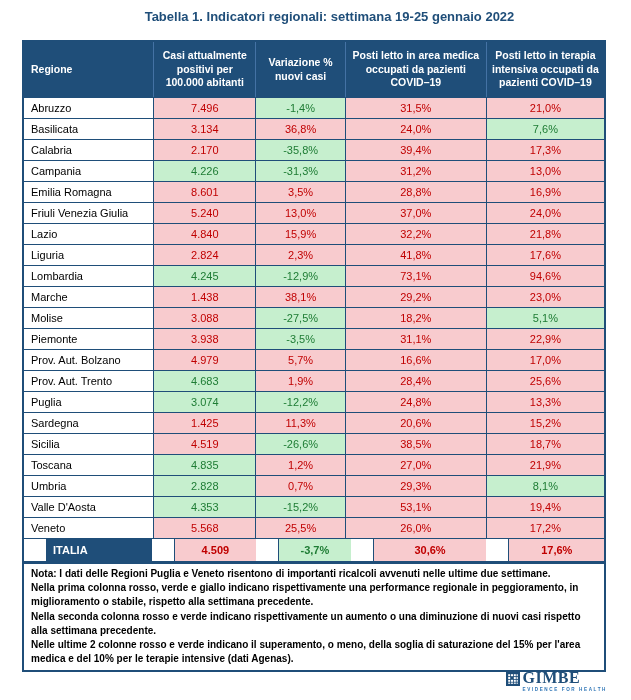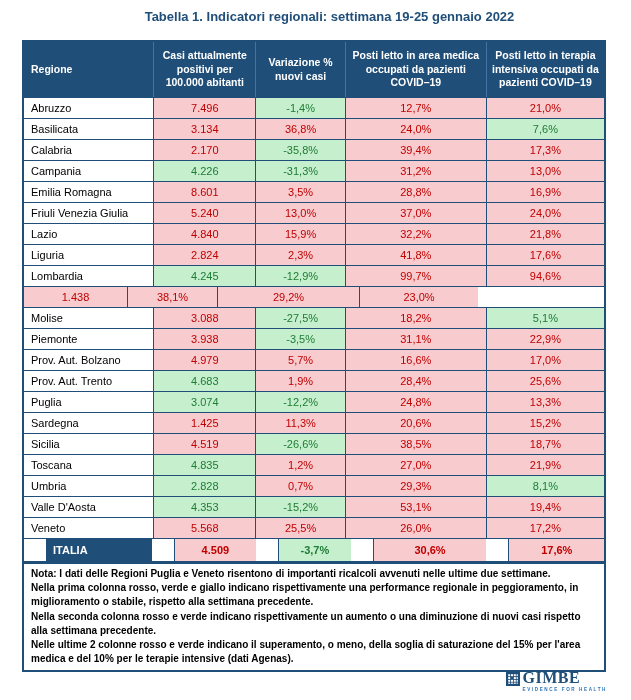--- a/index.html
+++ b/index.html
@@ -130,21 +130,21 @@
       <div class="th col-0">Casi attualmente positivi per 100.000 abitanti</div>
       <div class="th col-1">Variazione % nuovi casi</div>
       <div class="th col-2">Posti letto in area medica occupati da pazienti COVID–19</div>
       <div class="th col-3">Posti letto in terapia intensiva occupati da pazienti COVID–19</div>
     </div>
     <div>
         <div class="tr">
           <div class="td region col-region">Abruzzo</div>
           <div class="td col-0 pink">7.496</div>
           <div class="td col-1 green">-1,4%</div>
-          <div class="td col-2 pink">12,7%</div>
+          <div class="td col-2 pink">31,5%</div>
           <div class="td col-3 pink">21,0%</div>
         </div>
         <div class="tr">
           <div class="td region col-region">Basilicata</div>
           <div class="td col-0 pink">3.134</div>
           <div class="td col-1 pink">36,8%</div>
           <div class="td col-2 pink">24,0%</div>
           <div class="td col-3 green">7,6%</div>
         </div>
         <div class="tr">
@@ -186,24 +186,25 @@
           <div class="td region col-region">Liguria</div>
           <div class="td col-0 pink">2.824</div>
           <div class="td col-1 pink">2,3%</div>
           <div class="td col-2 pink">41,8%</div>
           <div class="td col-3 pink">17,6%</div>
         </div>
         <div class="tr">
           <div class="td region col-region">Lombardia</div>
           <div class="td col-0 green">4.245</div>
           <div class="td col-1 green">-12,9%</div>
-          <div class="td col-2 pink">99,7%</div>
+          <div class="td col-2 pink">73,1%</div>
           <div class="td col-3 pink">94,6%</div>
         </div>
         <div class="tr">
+          <div class="td region col-region">Marche</div>
           <div class="td col-0 pink">1.438</div>
           <div class="td col-1 pink">38,1%</div>
           <div class="td col-2 pink">29,2%</div>
           <div class="td col-3 pink">23,0%</div>
         </div>
         <div class="tr">
           <div class="td region col-region">Molise</div>
           <div class="td col-0 pink">3.088</div>
           <div class="td col-1 green">-27,5%</div>
           <div class="td col-2 pink">18,2%</div>

